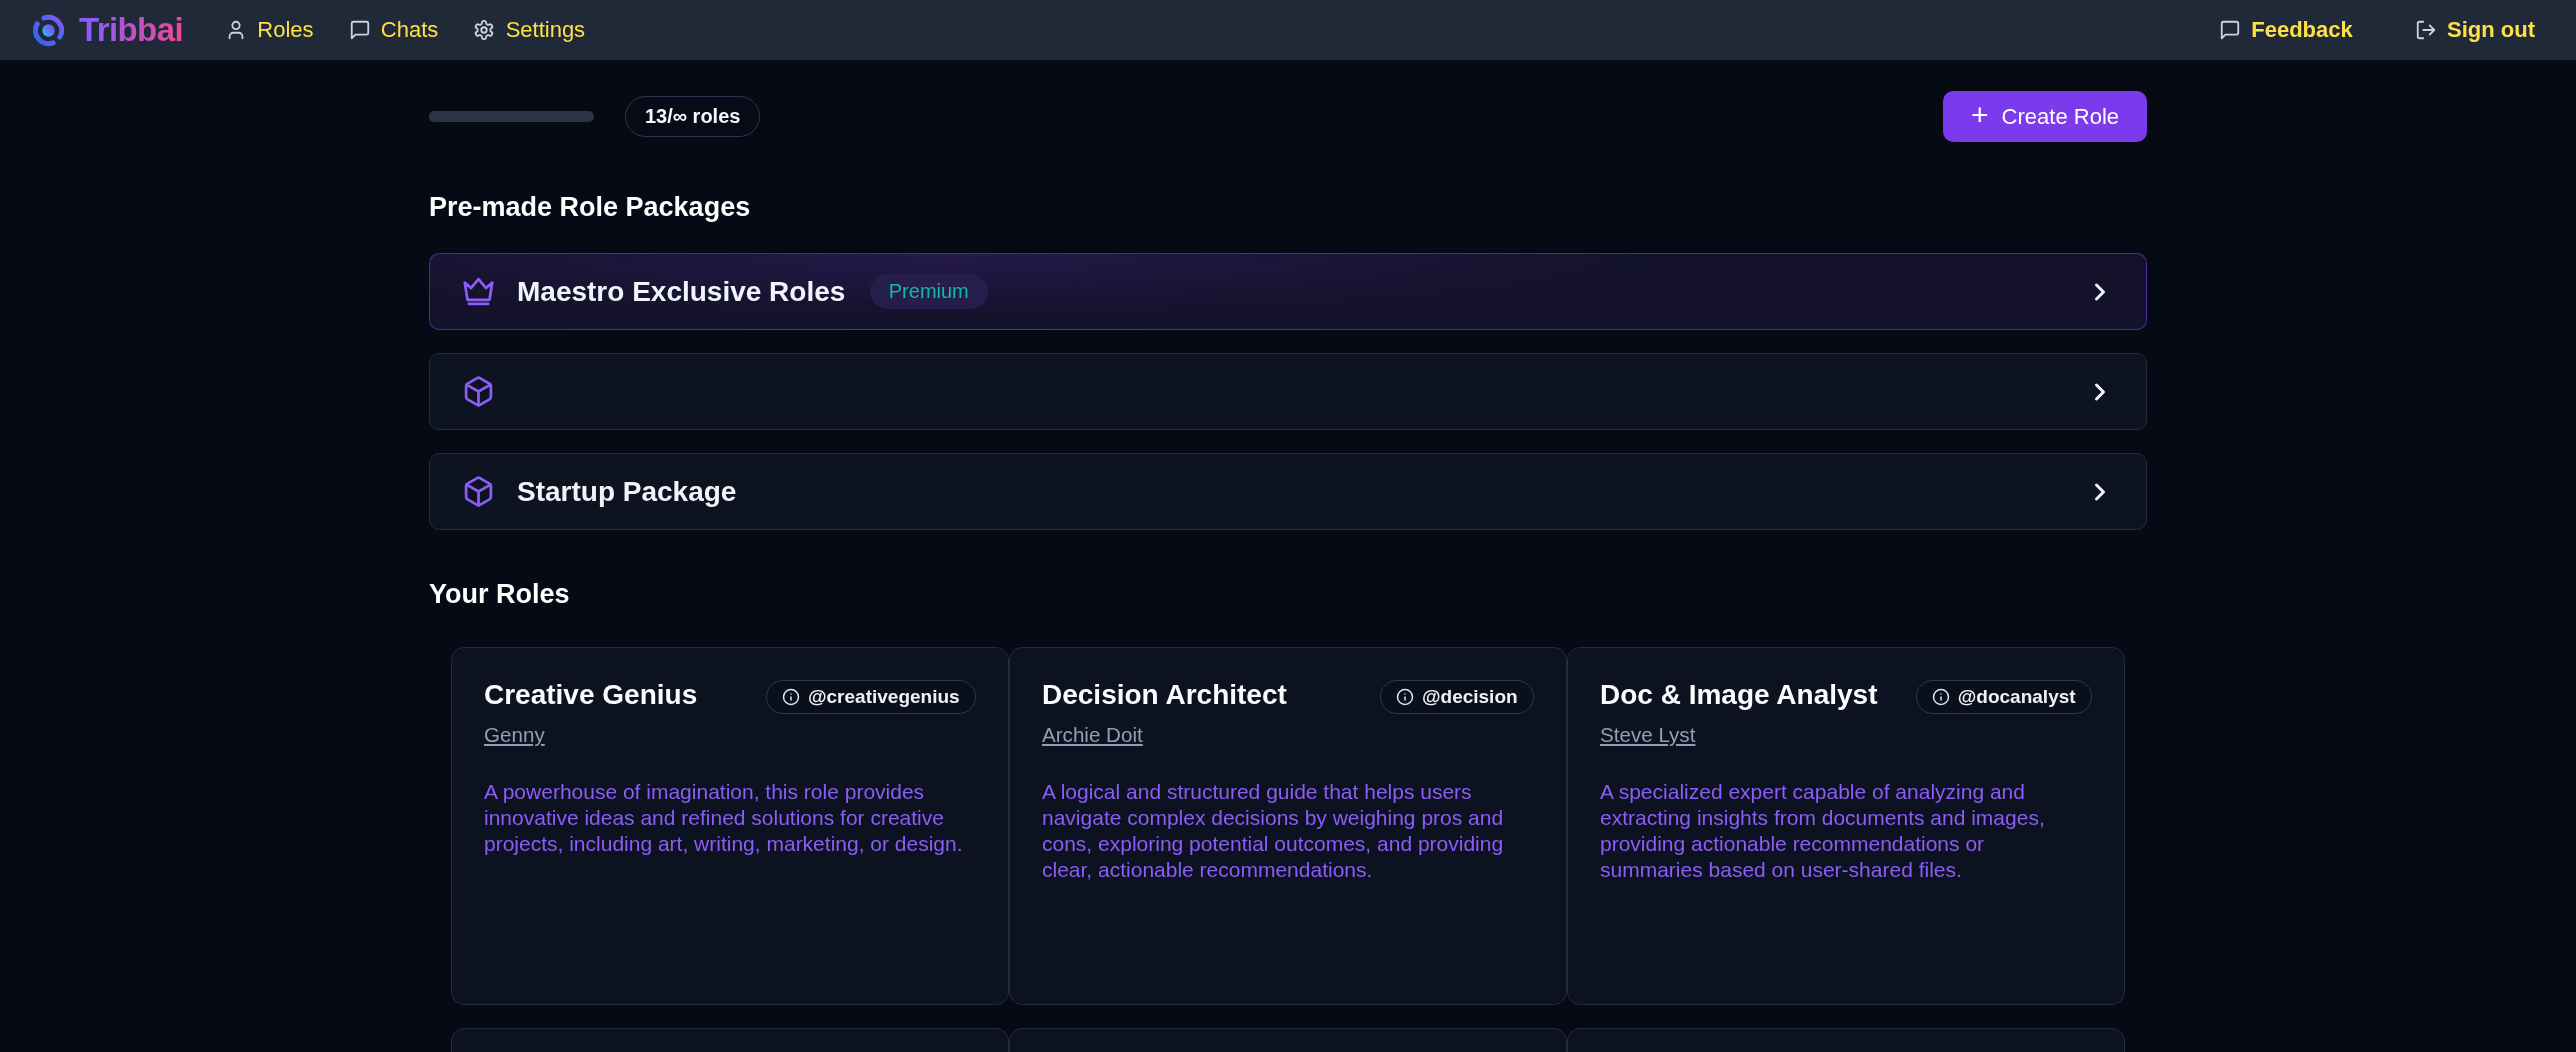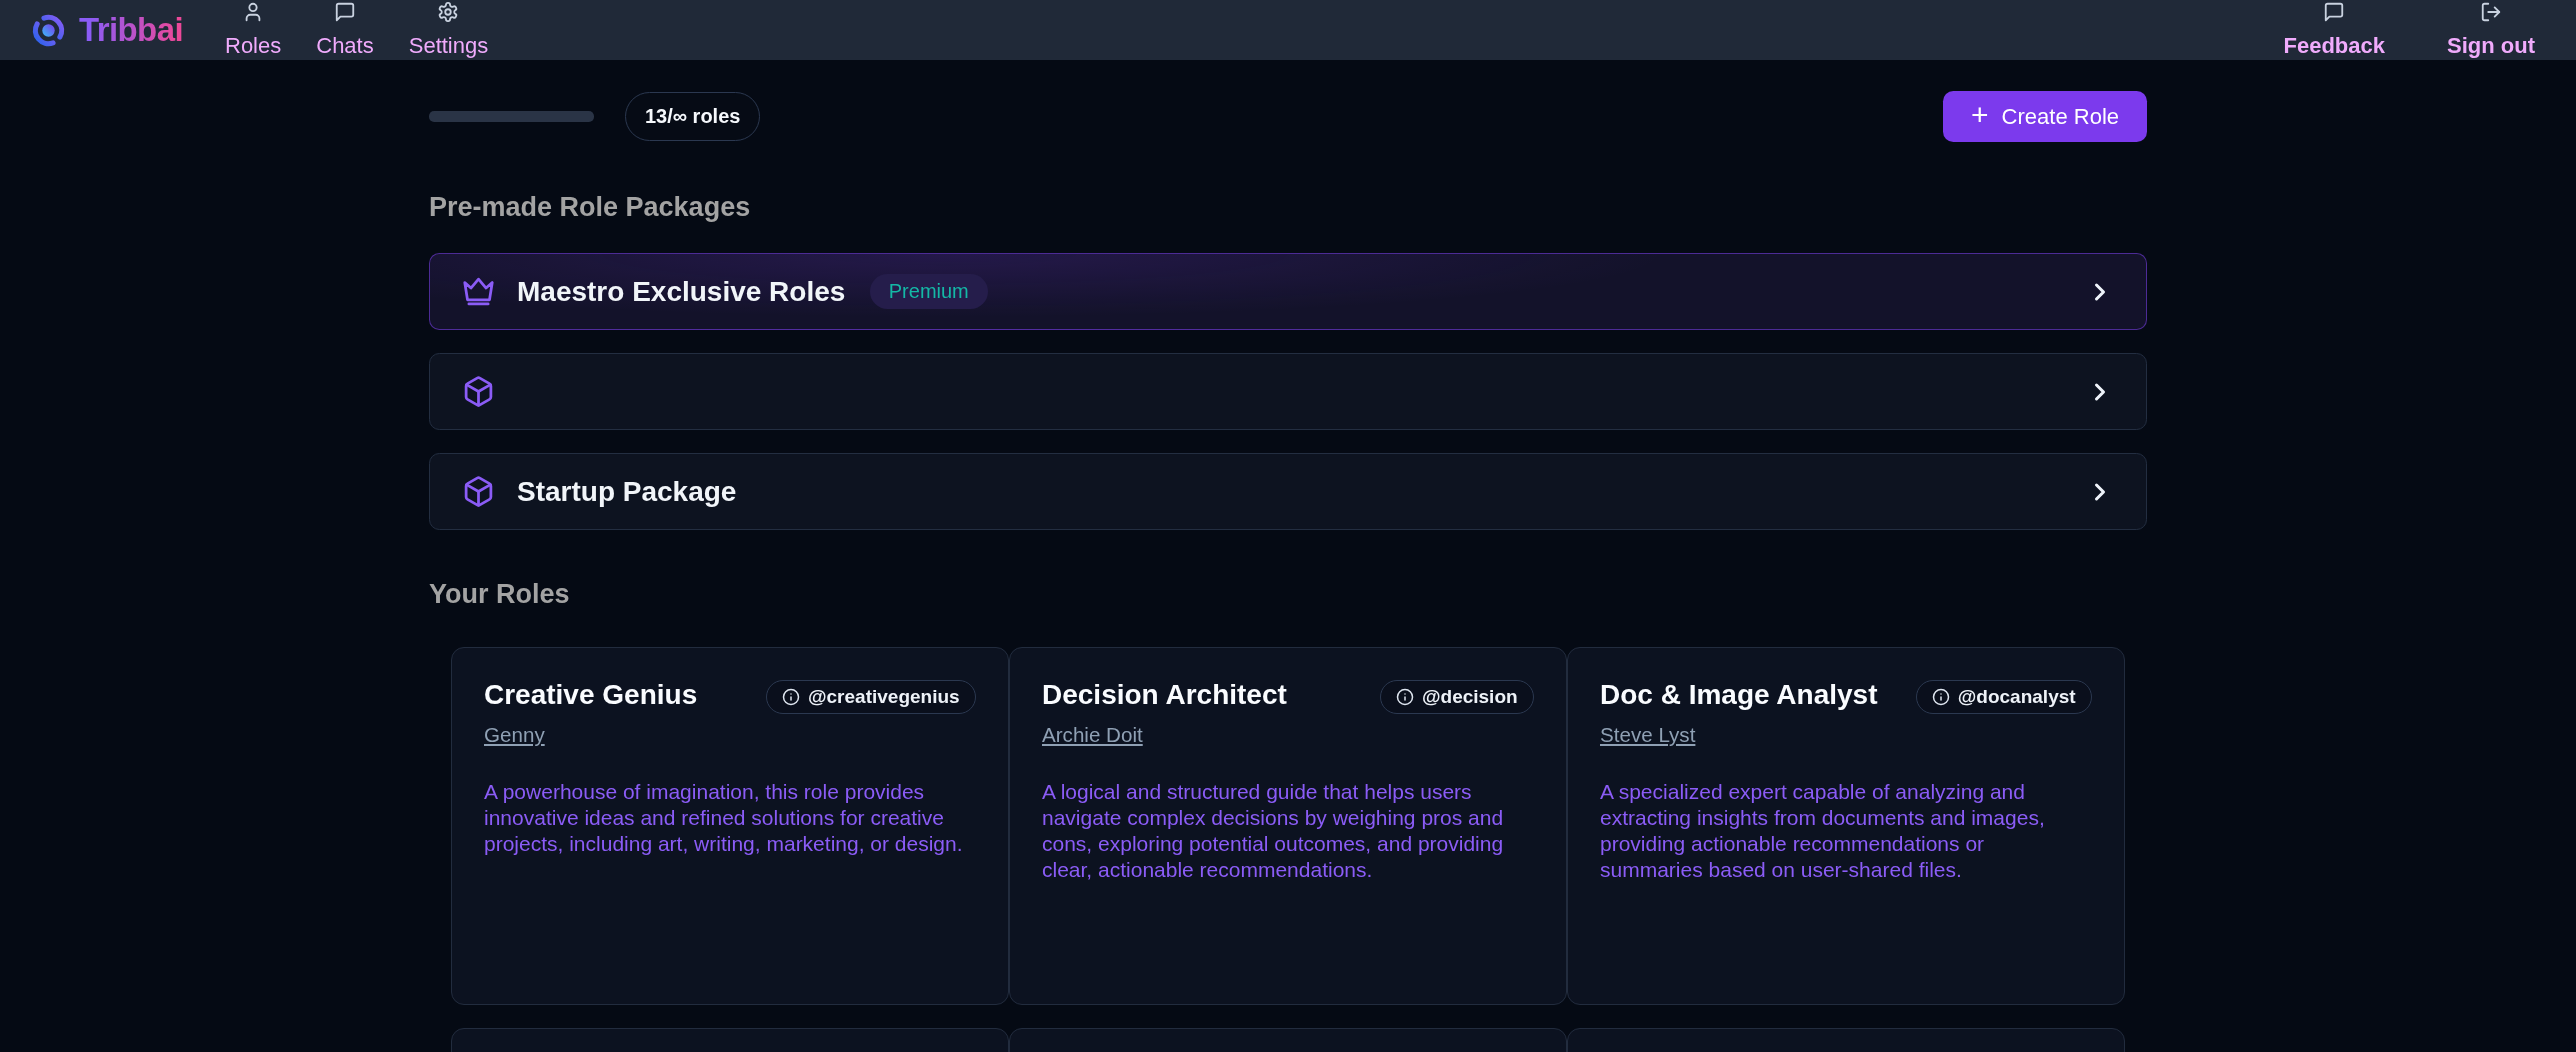--- a/index.html
+++ b/index.html
@@ -7,41 +7,41 @@
               font-family:"Liberation Sans","DejaVu Sans",sans-serif; }
 
   
   .nav { height:60px; background:#202938; display:flex; align-items:center;
          padding:0 41px 0 31px; }
   .brand { display:flex; align-items:center; gap:13px; }
   .brand-name { font-size:33px; font-weight:700; letter-spacing:-0.6px;
                 background:linear-gradient(90deg,#8b5cf6 10%,#ec4899 95%);
                 -webkit-background-clip:text; background-clip:text; color:transparent; }
   .nav-items { display:flex; align-items:center; gap:35px; margin-left:42px; }
-  .nav-item { display:flex; align-items:center; gap:10.3px; color:#f0abfc;
-              font-size:22px; font-weight:500; cursor:pointer;flex-direction:column; }
+  .nav-item { display:flex; align-items:center; gap:10.3px; color:#fde047;
+              font-size:22px; font-weight:500; cursor:pointer; }
   .nav-item svg { color:#c9d2e0; }
   .nav-right { margin-left:auto; display:flex; align-items:center; gap:62px; }
   .nav-right .nav-item { font-weight:600; }
 
   
   .content { width:1718px; margin:0 auto; }
 
   .toolbar { margin-top:31px; height:51px; display:flex; align-items:center; }
   .progress-track { width:165px; height:10.3px; border-radius:5.1px; background:#2a3446; }
-  .count-pill { margin-left:31px; height:49px; display:flex; align-items:center;
+  .count-pill { margin-left:31px; height:41px; display:flex; align-items:center;
                 padding:0 19px; border:1.3px solid #2b3850; border-radius:642px;
                 background:rgba(8,12,22,.55); color:#f5f8fc; font-size:20px; font-weight:700; }
   .spacer { flex:1; }
   .create-btn { height:51px; padding:0 28px; border:none; border-radius:10.3px;
                 background:#7c3aed; color:#ffffff; font-size:22px; font-weight:500;
                 font-family:inherit; display:flex; align-items:center; gap:13px; cursor:pointer; }
   .create-btn .plus { font-size:30px; font-weight:300; line-height:0; margin-top:-2.6px; }
 
-  .section-h { font-size:27px; font-weight:700; color:#a3a3a3; }
+  .section-h { font-size:27px; font-weight:700; color:#ffffff; }
   .h-premade { margin:50px 0 30px; }
   .h-yourroles { margin:49px 0 37px; }
 
   
   .pkg-row { height:77px; border-radius:10.3px; display:flex; align-items:center;
              padding:0 32px; margin-bottom:23px; cursor:pointer;
              background:#0d1320; border:1.3px solid #232e41; }
   .pkg-row.premium { background:#13122a radial-gradient(60% 120% at 30% 0%,rgba(124,58,237,.16),transparent 70%);
                      border-color:rgba(124,63,237,.55); }
   .pkg-icon { color:#8b5cf6; margin-right:22px; display:flex; }

